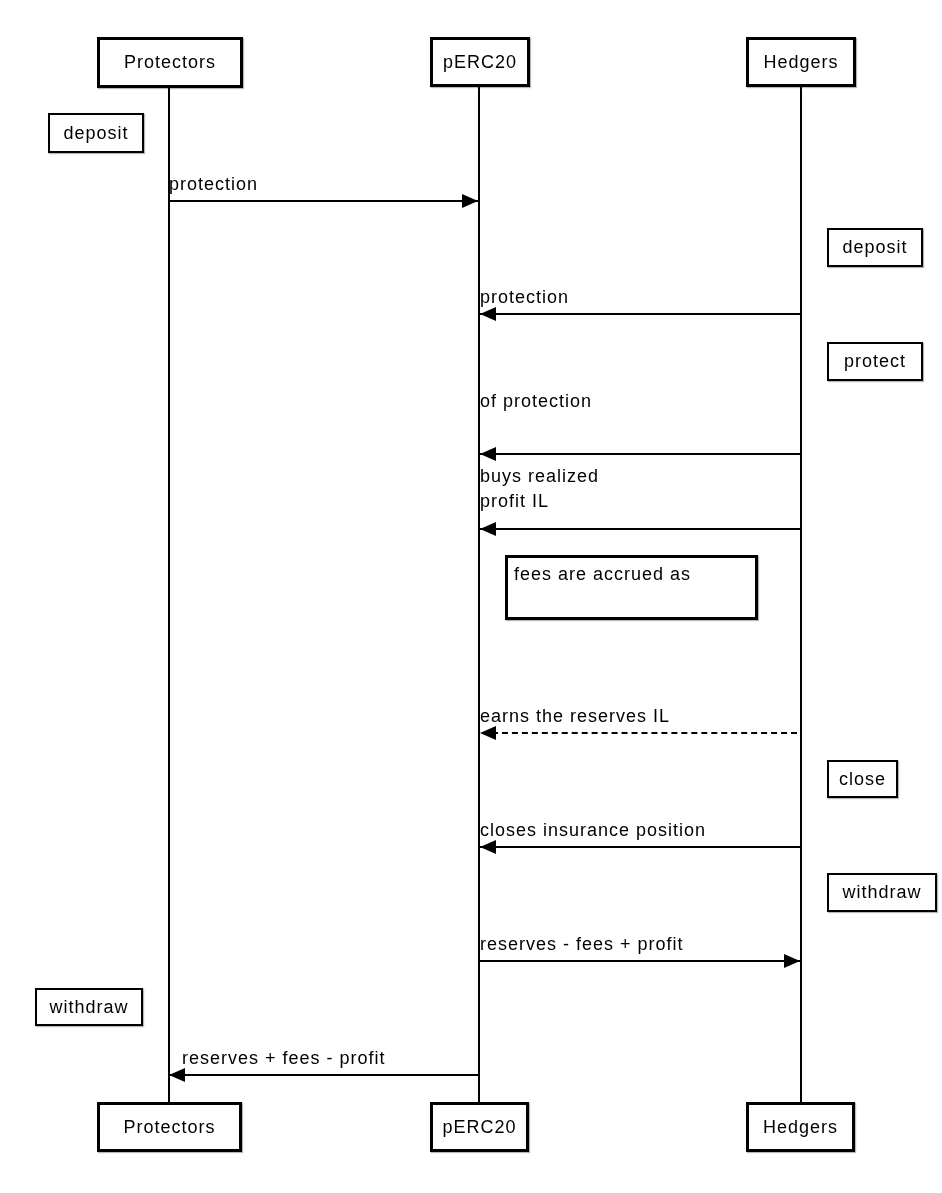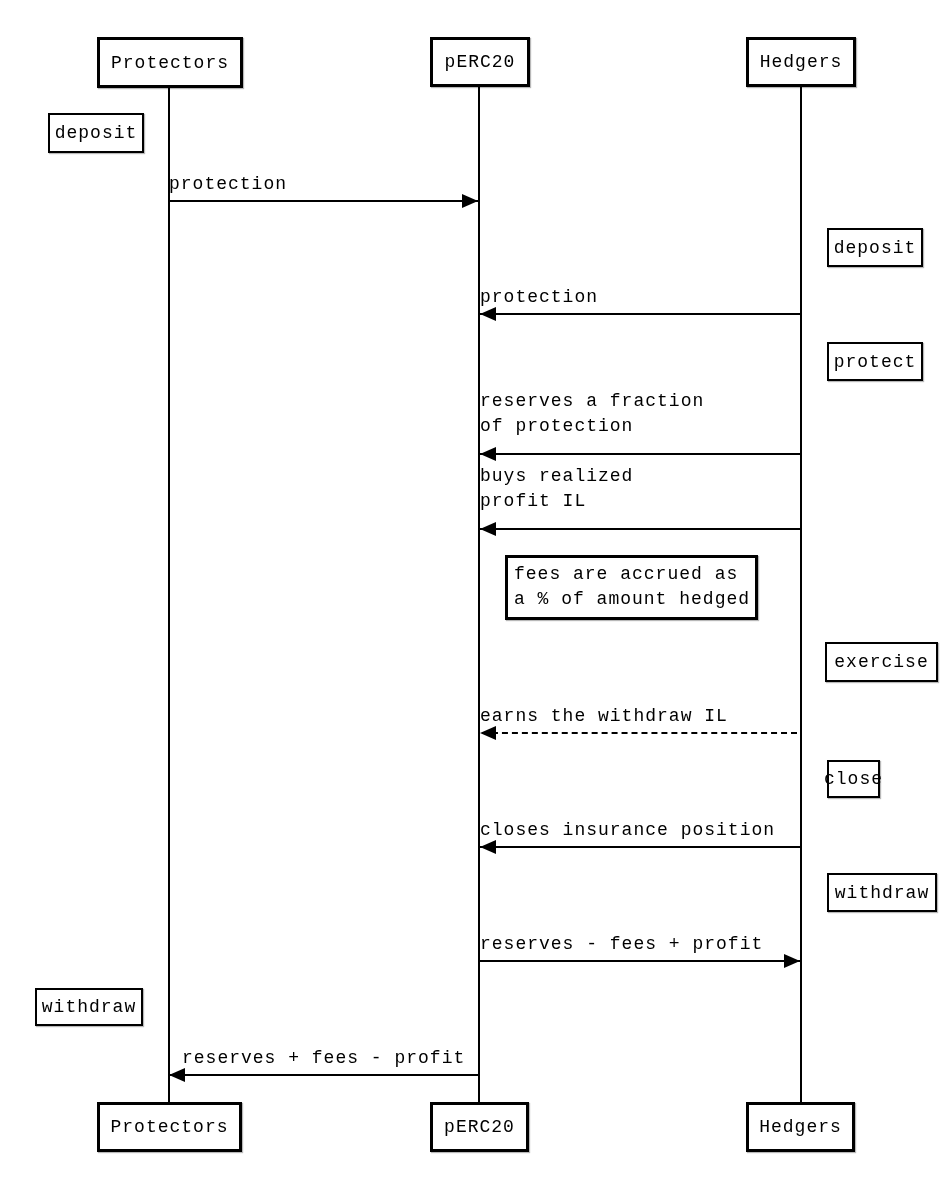--- a/index.html
+++ b/index.html
@@ -1,20 +1,20 @@
 <!DOCTYPE html>
 <html><head>
 <meta charset="utf-8">
 <style>
   html,body{margin:0;padding:0;background:#ffffff;}
   #canvas{
     position:relative;
     width:942px;height:1193px;
     background:#ffffff;
-    font-family:Liberation Mono, monospace;
+    font-family:Liberation Sans, sans-serif;
     color:#000000;
     overflow:hidden;
   }
   .box{
     position:absolute;
     box-sizing:border-box;
     background:#ffffff;
     border:3px solid #000000;
     display:flex;align-items:center;justify-content:center;
     font-size:18px;letter-spacing:1px;white-space:nowrap;
@@ -73,24 +73,21 @@
 
   <div class="box action" style="left:48px;top:113px;width:96px;height:40px">
     <span>deposit</span>
   </div>
   <div class="box action" style="left:827px;top:228px;width:96px;height:39px">
     <span>deposit</span>
   </div>
   <div class="box action" style="left:827px;top:342px;width:96px;height:39px">
     <span>protect</span>
   </div>
-  <div class="box action" style="left:825px;top:642px;width:113px;height:40px">
-    <span>exercise</span>
-  </div>
-  <div class="box action" style="left:827px;top:760px;width:53px;height:38px">
+  <div class="box action" style="left:827px;top:760px;width:71px;height:38px">
     <span>close</span>
   </div>
   <div class="box action" style="left:827px;top:873px;width:110px;height:39px">
     <span>withdraw</span>
   </div>
   <div class="box action" style="left:35px;top:988px;width:108px;height:38px">
     <span>withdraw</span>
   </div>
 
   <div>
@@ -100,43 +97,41 @@
   </div>
 
   <div>
     <div class="msg-label" style="left:480px;top:285px;width:320px">protection</div>
     <div class="msg-line" style="left:480px;top:313px;width:320px"></div>
     <div class="arrow-left" style="left:480px;top:307px"></div>
   </div>
 
   <div>
     <div class="msg-label" style="left:480px;top:389px;width:320px">
-      <span>reserves a fraction</span>
       <span>of protection</span>
     </div>
     <div class="msg-line" style="left:480px;top:453px;width:320px"></div>
     <div class="arrow-left" style="left:480px;top:447px"></div>
   </div>
 
   <div>
     <div class="msg-label" style="left:480px;top:464px;width:320px">
       <span>buys realized</span>
       <span>profit IL</span>
     </div>
     <div class="msg-line" style="left:480px;top:528px;width:320px"></div>
     <div class="arrow-left" style="left:480px;top:522px"></div>
   </div>
 
   <div class="note" style="left:505px;top:555px;width:253px;height:65px">
     <span>fees are accrued as</span>
-    <span>a % of amount hedged</span>
   </div>
 
   <div>
-    <div class="msg-label" style="left:480px;top:704px;width:320px">earns the withdraw IL</div>
+    <div class="msg-label" style="left:480px;top:704px;width:320px">earns the reserves IL</div>
     <div class="msg-line dashed" style="left:482px;top:732px;width:315px"></div>
     <div class="arrow-left" style="left:480px;top:726px"></div>
   </div>
 
   <div>
     <div class="msg-label" style="left:480px;top:818px;width:320px">closes insurance position</div>
     <div class="msg-line" style="left:480px;top:846px;width:320px"></div>
     <div class="arrow-left" style="left:480px;top:840px"></div>
   </div>
 

